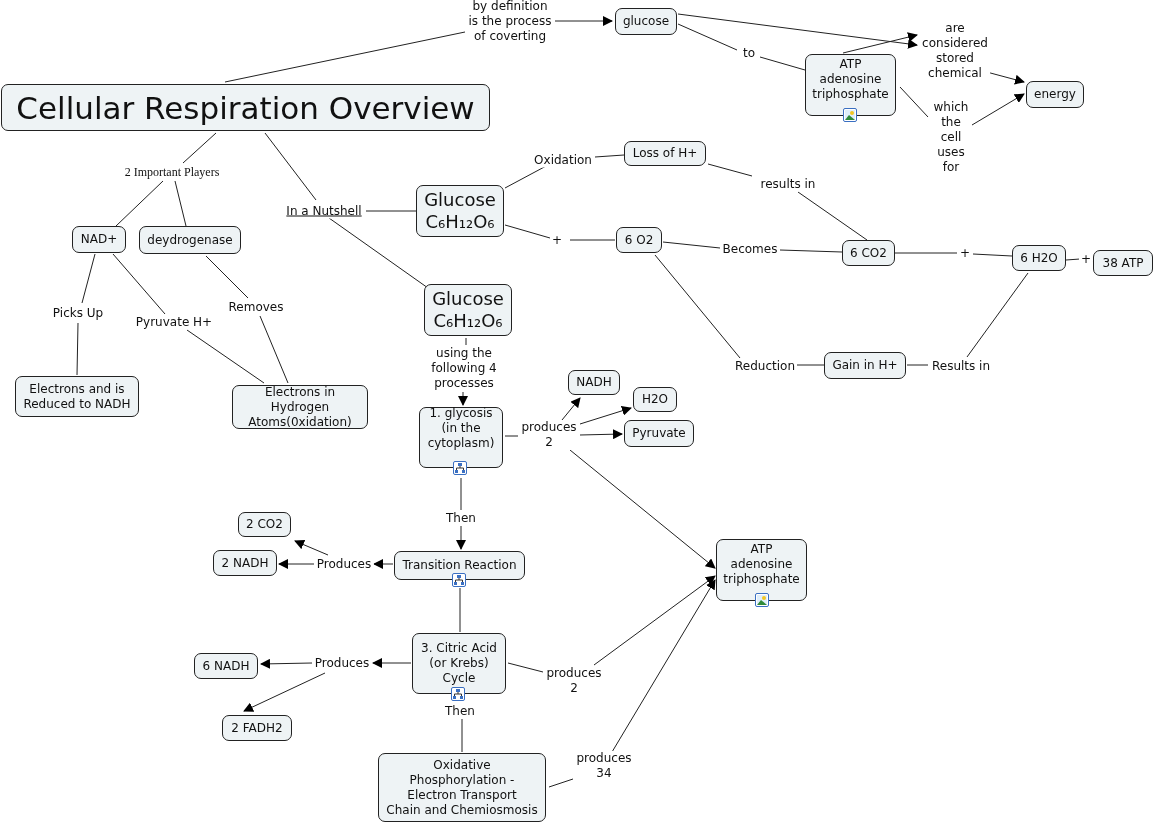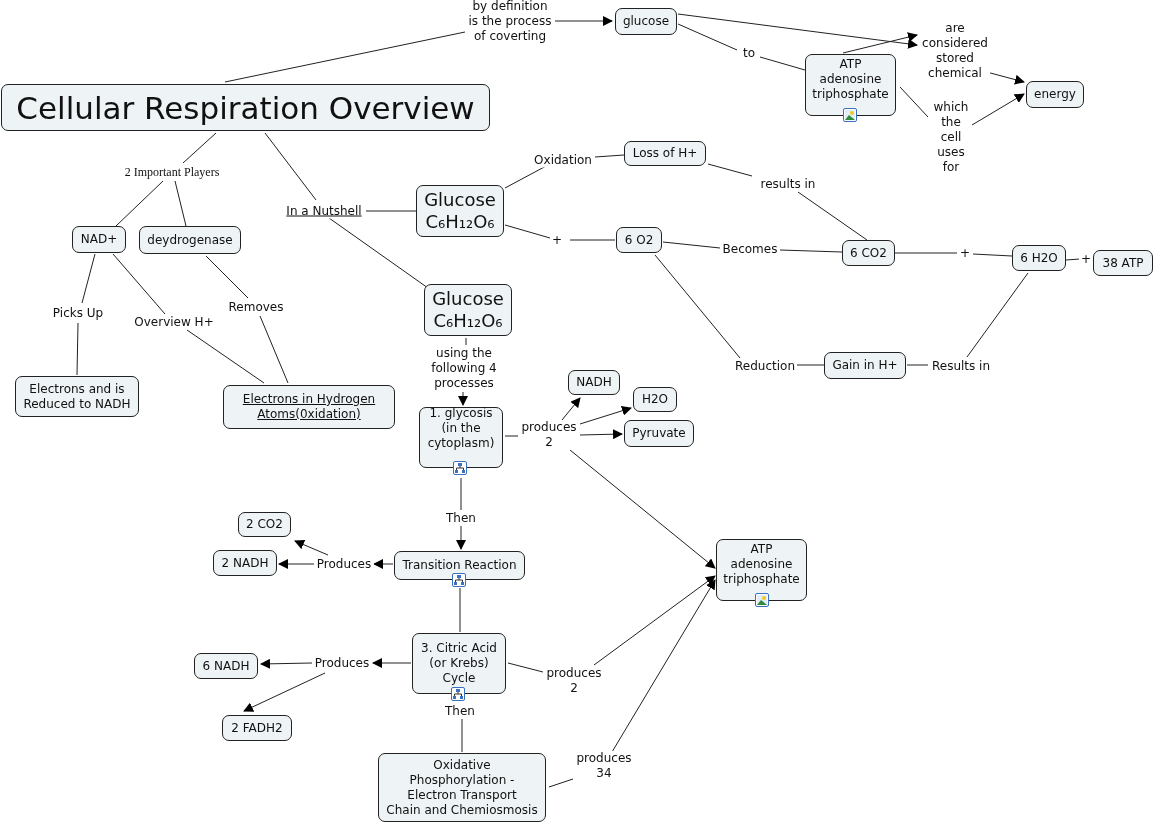--- a/index.html
+++ b/index.html
@@ -106,21 +106,21 @@
       <circle cx="8" cy="4" r="2" fill="#f3c623"></circle>
       <path d="M1 11 L5 6 L11 11 z" fill="#2f8a3a"></path>
     </svg>
   </div>
 <div class="node" style="left:1026px;top:81px;width:58px;height:27px;">energy</div>
 
 <div class="node" style="left:72px;top:226px;width:54px;height:27px;">NAD+</div>
 <div class="node" style="left:139px;top:226px;width:102px;height:28px;">deydrogenase</div>
 <div class="node" style="left:15px;top:376px;width:124px;height:41px;">Electrons and is
 Reduced to NADH</div>
-<div class="node" style="left:223px;top:385px;width:172px;height:44px;text-decoration:underline;">Electrons in Hydrogen
+<div class="node" style="left:232px;top:385px;width:136px;height:44px;">Electrons in Hydrogen
 Atoms(0xidation)</div>
 
 <div class="node big" style="left:416px;top:185px;width:88px;height:52px;">Glucose
 C₆H₁₂O₆</div>
 <div class="node big" style="left:424px;top:284px;width:88px;height:52px;">Glucose
 C₆H₁₂O₆</div>
 
 <div class="node" style="left:624px;top:141px;width:82px;height:25px;border-radius:7px;">Loss of H+</div>
 <div class="node" style="left:616px;top:227px;width:46px;height:26px;">6 O2</div>
 <div class="node" style="left:842px;top:240px;width:53px;height:26px;">6 CO2</div>
@@ -193,21 +193,21 @@
 stored
 chemical</div>
 <div class="lbl" style="left:951px;top:137px;">which
 the
 cell
 uses
 for</div>
 <div class="lbl" style="left:172px;top:172px;font-family:Liberation Serif, serif;">2 Important Players</div>
 <div class="lbl" style="left:324px;top:211px;text-decoration:underline;">In a Nutshell</div>
 <div class="lbl" style="left:78px;top:313px;">Picks Up</div>
-<div class="lbl" style="left:174px;top:322px;">Overview H+</div>
+<div class="lbl" style="left:174px;top:322px;">Pyruvate H+</div>
 <div class="lbl" style="left:256px;top:307px;">Removes</div>
 <div class="lbl" style="left:563px;top:160px;">Oxidation</div>
 <div class="lbl" style="left:788px;top:184px;">results in</div>
 <div class="lbl" style="left:557px;top:240px;">+</div>
 <div class="lbl" style="left:750px;top:249px;">Becomes</div>
 <div class="lbl" style="left:965px;top:253px;">+</div>
 <div class="lbl" style="left:1086px;top:259px;">+</div>
 <div class="lbl" style="left:765px;top:366px;">Reduction</div>
 <div class="lbl" style="left:961px;top:366px;">Results in</div>
 <div class="lbl" style="left:464px;top:368px;">using the

